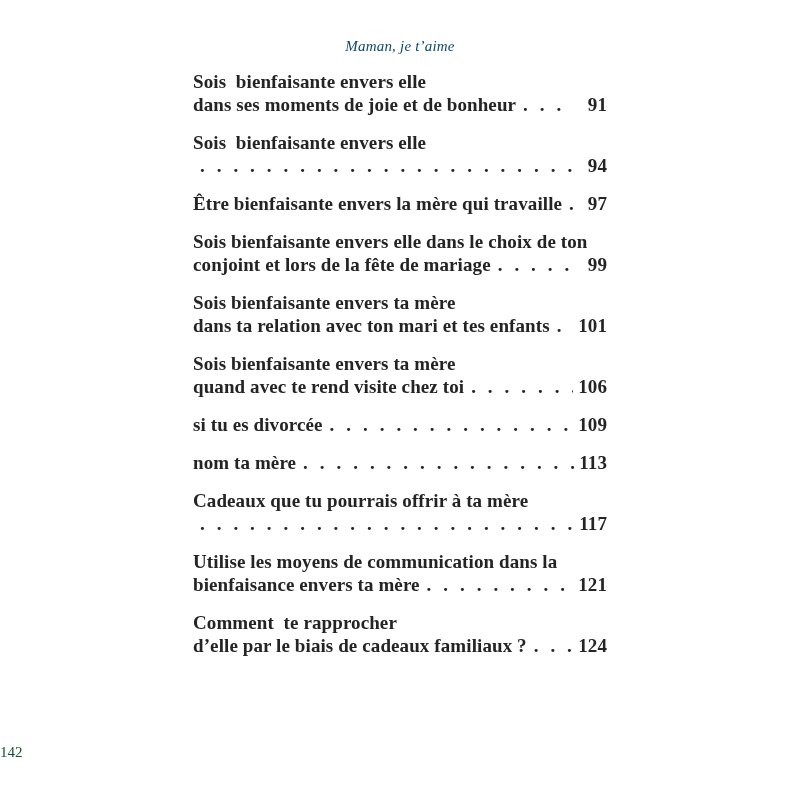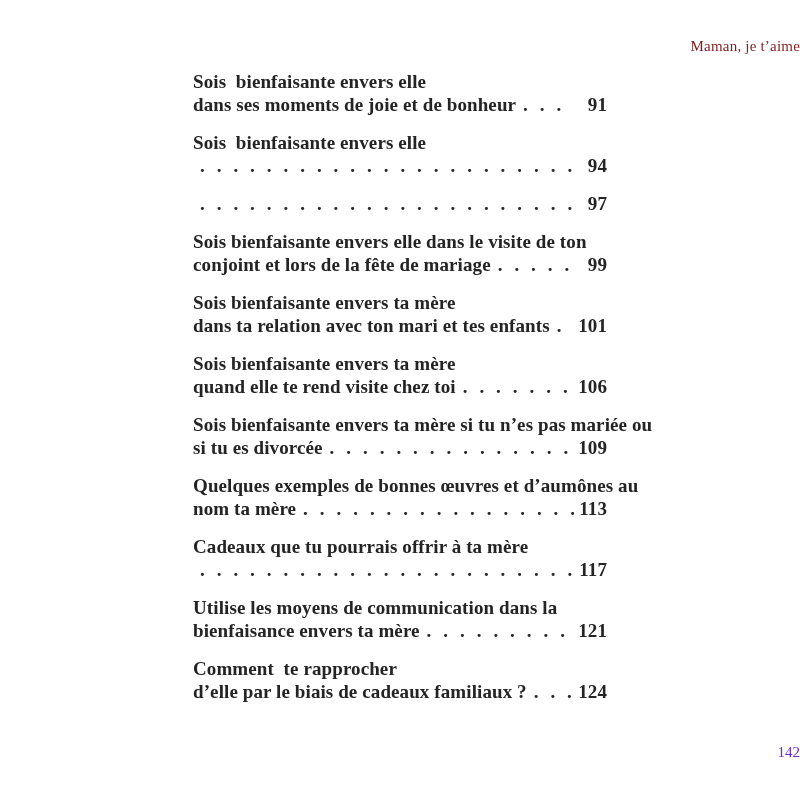--- a/index.html
+++ b/index.html
@@ -12,23 +12,24 @@
     height: 800px;
     position: relative;
     font-family: "Liberation Serif", "DejaVu Serif", serif;
     overflow: hidden;
   }
   .running-header {
     position: absolute;
     top: 38px;
     left: 0;
     width: 100%;
-    text-align: right;
+    text-align: center;
+    font-style: italic;
     font-size: 15px;
-    color: #7f1d1d;
+    color: #0c4a6e;
     letter-spacing: 0.2px;
   }
   .toc {
     position: absolute;
     top: 70px;
     left: 193px;
     width: 414px;
   }
   .entry {
     margin-bottom: 15px;
@@ -62,23 +63,23 @@
     flex: 0 0 auto;
     min-width: 28px;
     margin-left: 5px;
     text-align: right;
   }
   .page-footer {
     position: absolute;
     top: 744px;
     left: 0;
     width: 100%;
-    text-align: right;
+    text-align: left;
     font-size: 15px;
-    color: #6d28d9;
+    color: #14532d;
   }
 </style>
 </head>
 <body>
 
 <div class="running-header">Maman, je t’aime</div>
 
 <div class="toc">
   <div class="entry">
     <div class="line">Sois  bienfaisante envers elle</div>
@@ -92,63 +93,62 @@
   <div class="entry">
     <div class="line">Sois  bienfaisante envers elle</div>
       <div class="lastline">
       <span class="dots">. . . . . . . . . . . . . . . . . . . . . . . . . . . . . . . . . . . . . . . .</span>
       <span class="pagenum">94</span>
     </div>
   </div>
 
   <div class="entry">
     <div class="lastline">
+      <span class="line-text">Être bienfaisante envers la mère qui travaille</span>
       <span class="dots">. . . . . . . . . . . . . . . . . . . . . . . . . . . . . . . . . . . . . . . .</span>
       <span class="pagenum">97</span>
     </div>
   </div>
 
   <div class="entry">
-    <div class="line">Sois bienfaisante envers elle dans le visite de ton</div>
+    <div class="line">Sois bienfaisante envers elle dans le choix de ton</div>
       <div class="lastline">
       <span class="line-text">conjoint et lors de la fête de mariage</span>
       <span class="dots">. . . . . . . . . . . . . . . . . . . . . . . . . . . . . . . . . . . . . . . .</span>
       <span class="pagenum">99</span>
     </div>
   </div>
 
   <div class="entry">
     <div class="line">Sois bienfaisante envers ta mère</div>
       <div class="lastline">
       <span class="line-text">dans ta relation avec ton mari et tes enfants</span>
       <span class="dots">. . . . . . . . . . . . . . . . . . . . . . . . . . . . . . . . . . . . . . . .</span>
       <span class="pagenum">101</span>
     </div>
   </div>
 
   <div class="entry">
     <div class="line">Sois bienfaisante envers ta mère</div>
       <div class="lastline">
-      <span class="line-text">quand elle te rend visite chez toi</span>
+      <span class="line-text">quand avec te rend visite chez toi</span>
       <span class="dots">. . . . . . . . . . . . . . . . . . . . . . . . . . . . . . . . . . . . . . . .</span>
       <span class="pagenum">106</span>
     </div>
   </div>
 
   <div class="entry">
-    <div class="line">Sois bienfaisante envers ta mère si tu n’es pas mariée ou</div>
       <div class="lastline">
       <span class="line-text">si tu es divorcée</span>
       <span class="dots">. . . . . . . . . . . . . . . . . . . . . . . . . . . . . . . . . . . . . . . .</span>
       <span class="pagenum">109</span>
     </div>
   </div>
 
   <div class="entry">
-    <div class="line">Quelques exemples de bonnes œuvres et d’aumônes au</div>
       <div class="lastline">
       <span class="line-text">nom ta mère</span>
       <span class="dots">. . . . . . . . . . . . . . . . . . . . . . . . . . . . . . . . . . . . . . . .</span>
       <span class="pagenum">113</span>
     </div>
   </div>
 
   <div class="entry">
     <div class="line">Cadeaux que tu pourrais offrir à ta mère</div>
       <div class="lastline">

